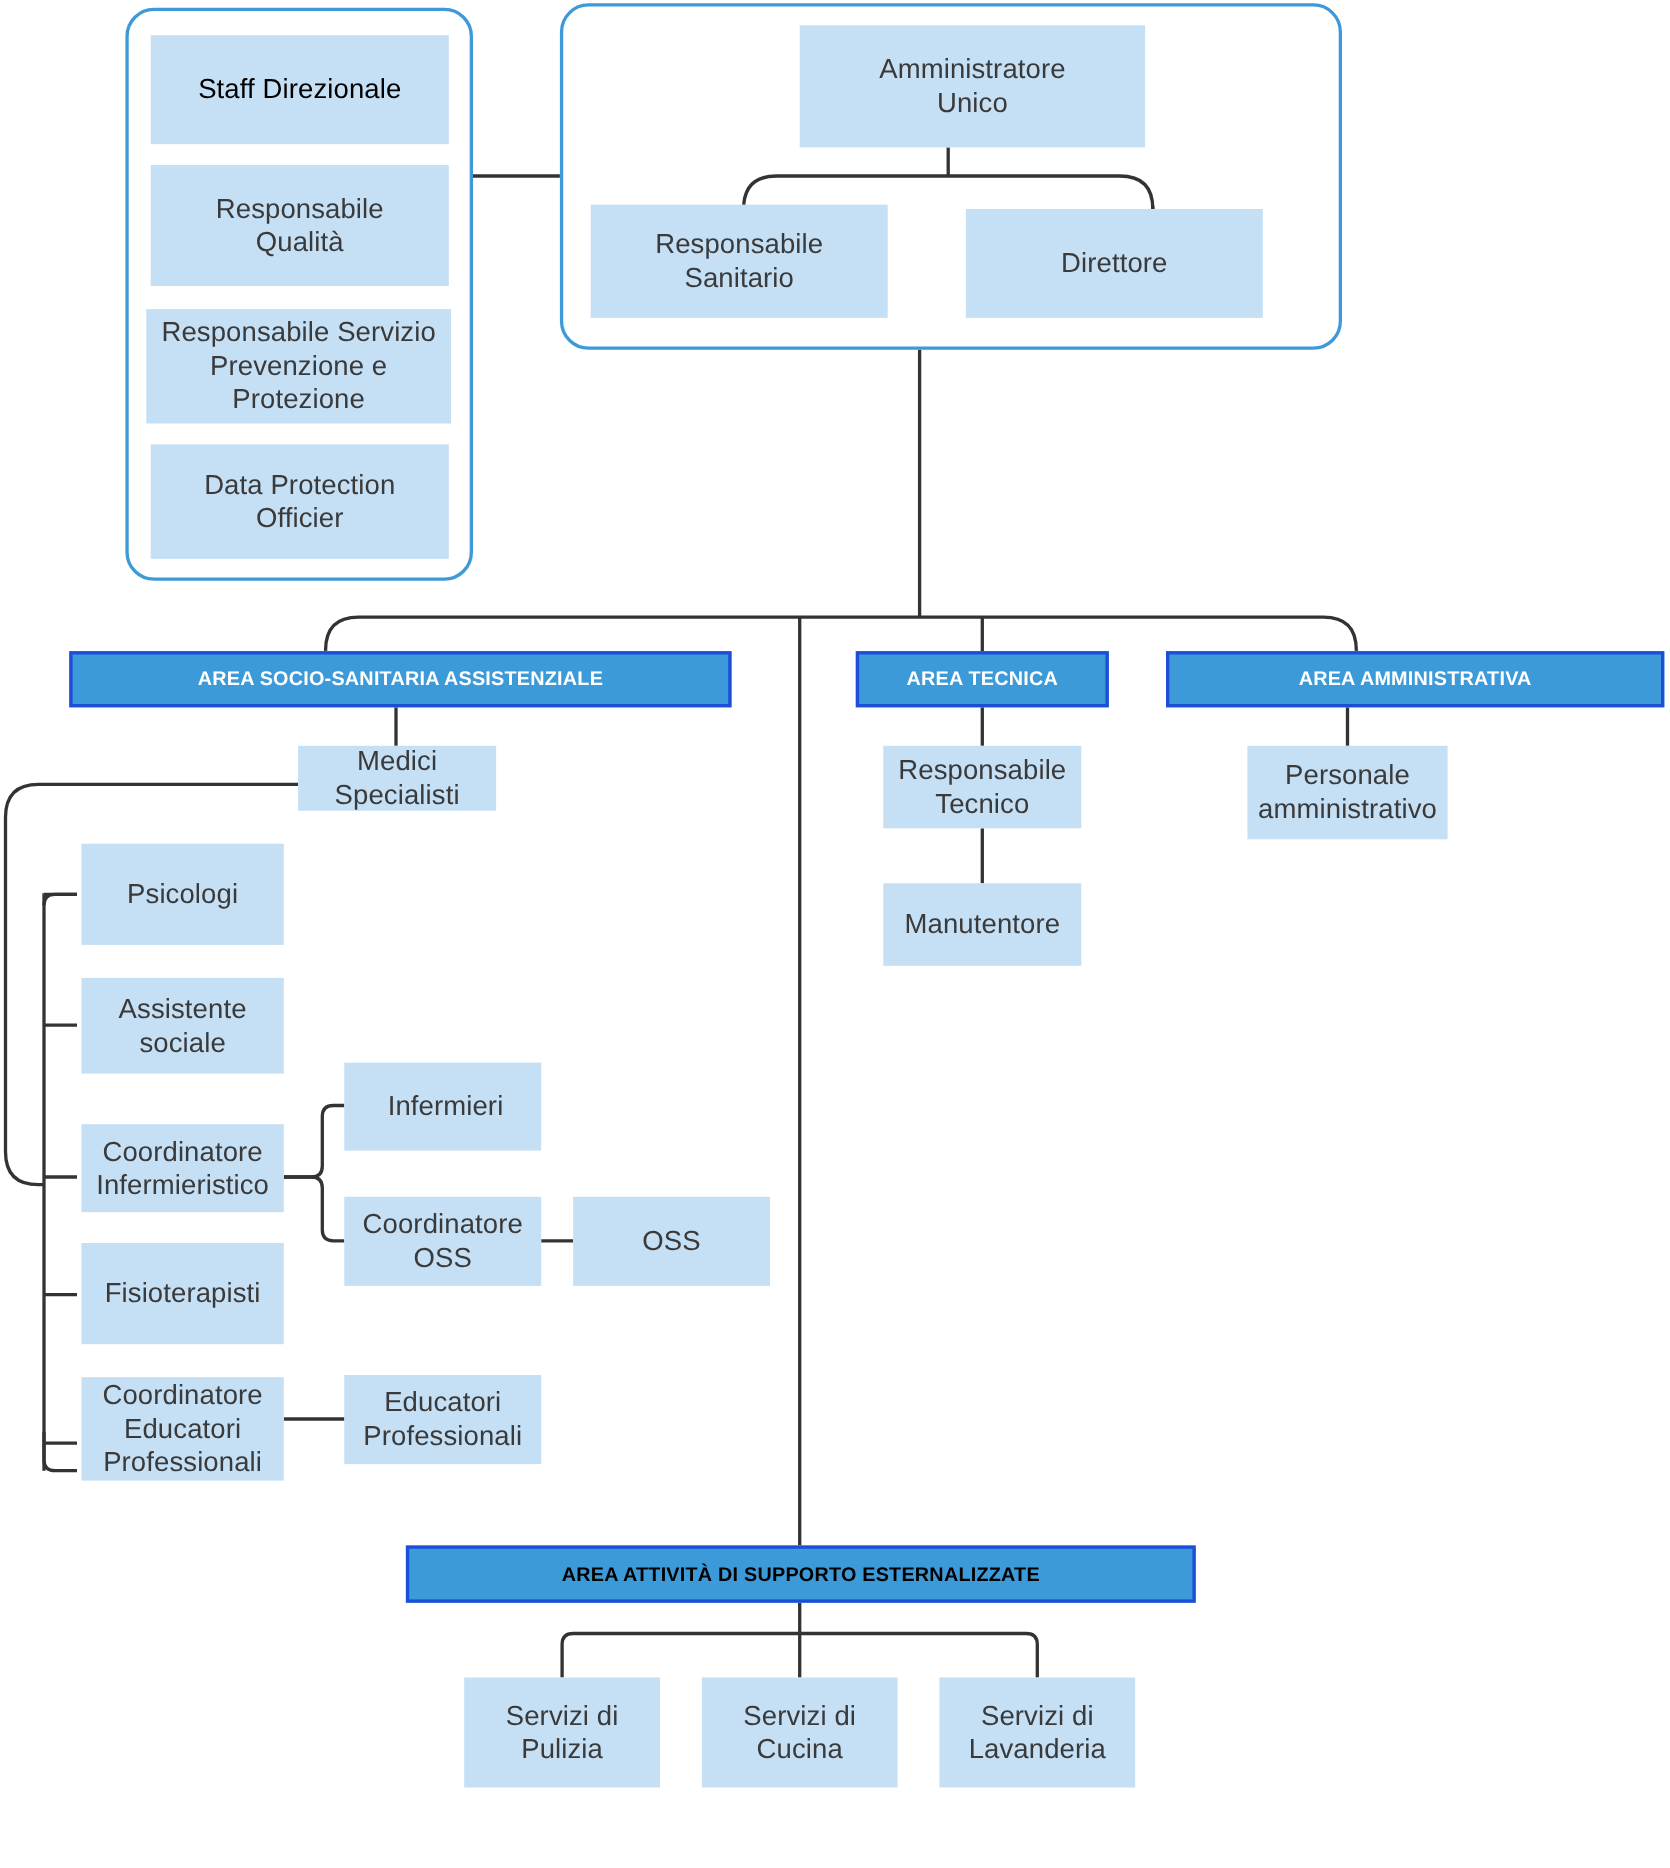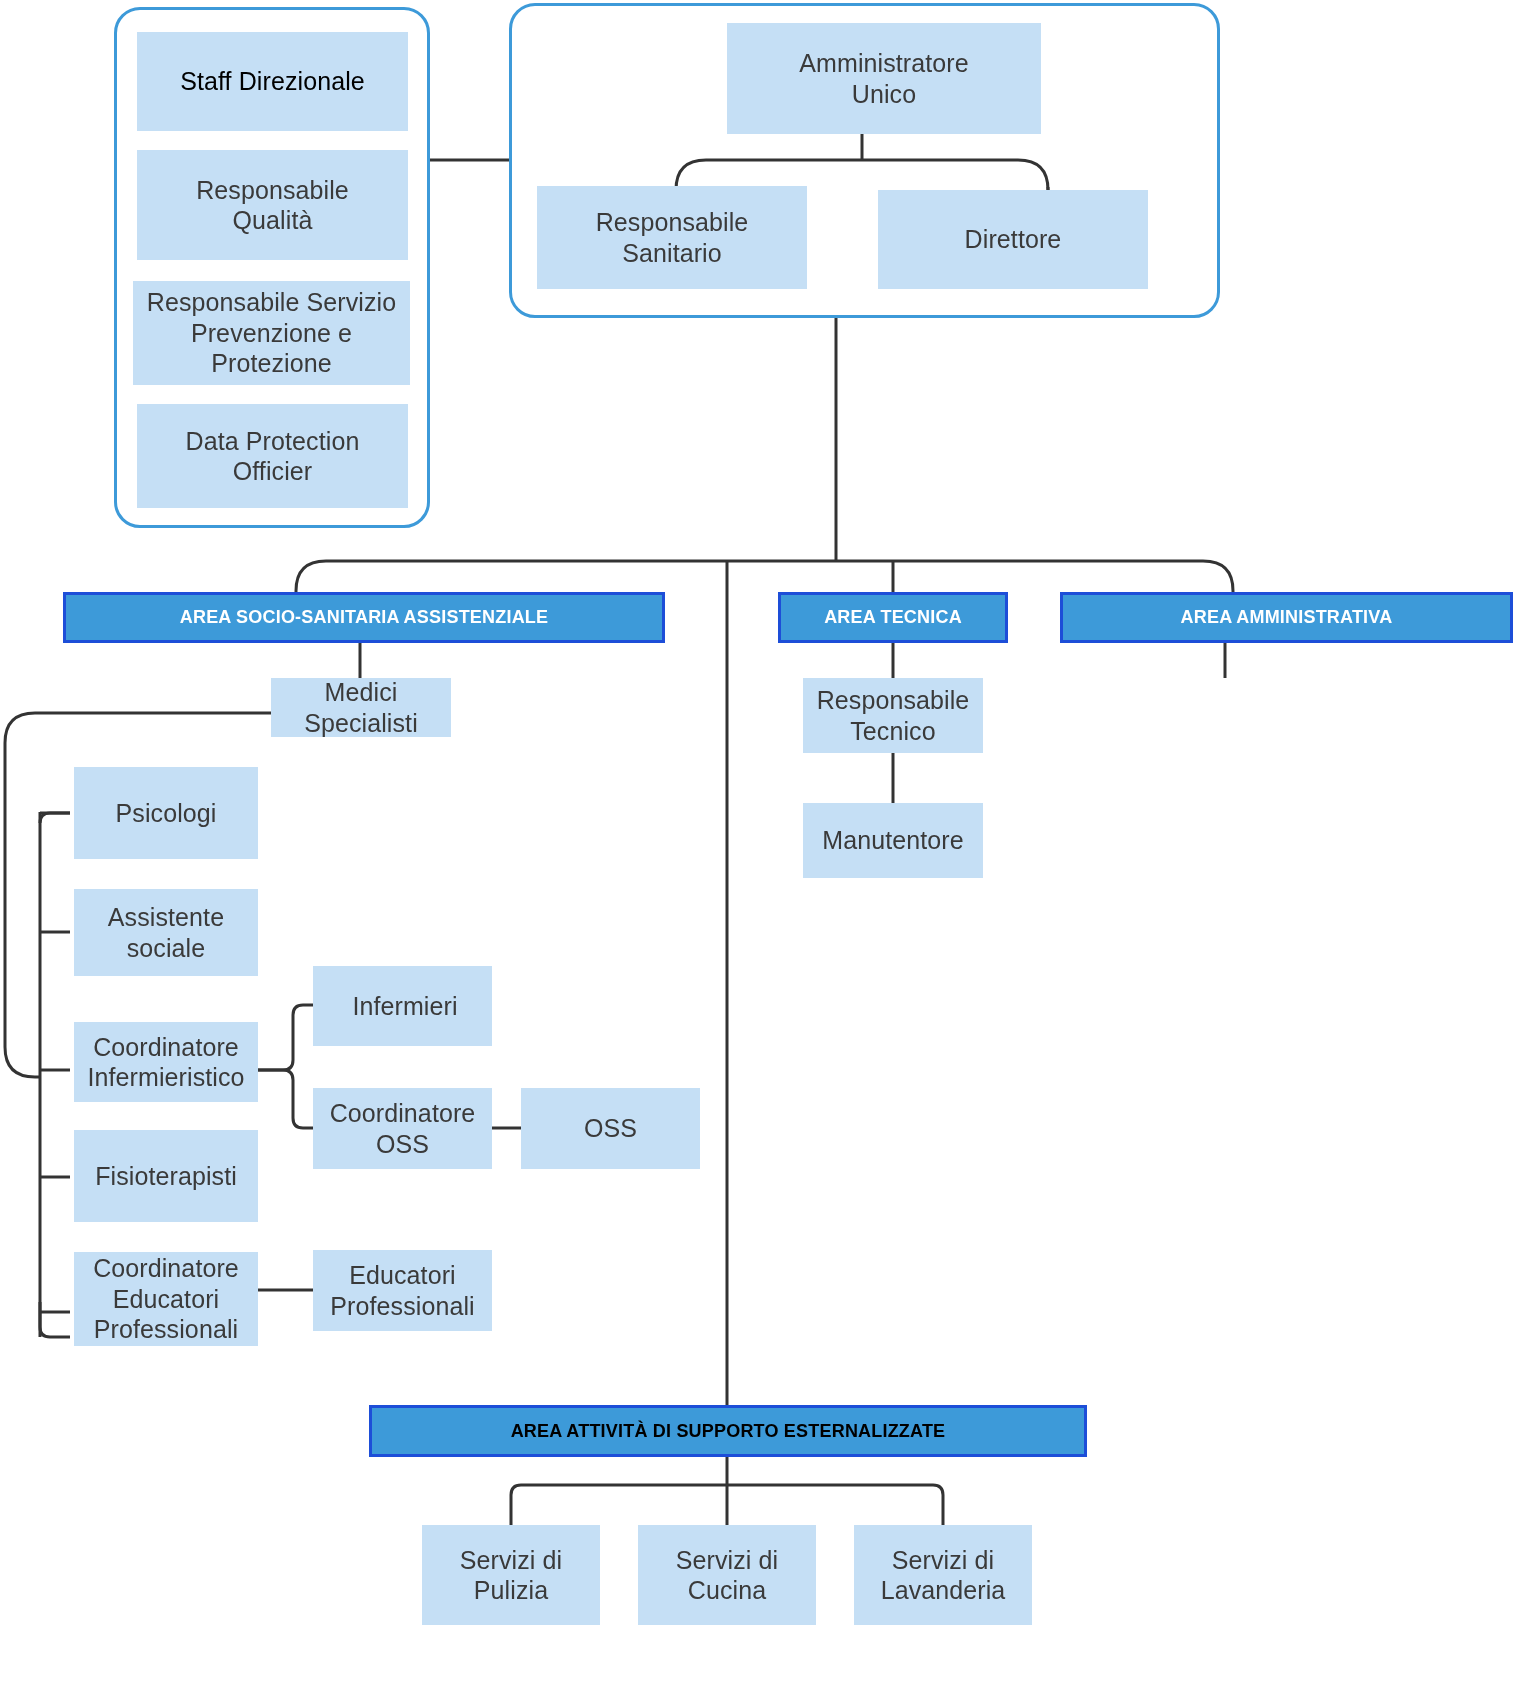--- a/index.html
+++ b/index.html
@@ -187,20 +187,22 @@
   <div class="node" style="left: 521px; top: 1088px; width: 179px; height: 81px; white-space: pre-line; background: rgb(197, 223, 245); color: rgb(58, 58, 58);">OSS</div>
 
   <div class="node" style="left: 313px; top: 1250px; width: 179px; height: 81px; white-space: pre-line; background: rgb(197, 223, 245); color: rgb(58, 58, 58);">Educatori
 Professionali</div>
 
   <div class="node" style="left: 803px; top: 678px; width: 180px; height: 75px; white-space: pre-line; background: rgb(197, 223, 245); color: rgb(58, 58, 58);">Responsabile
 Tecnico</div>
 
   <div class="node" style="left: 803px; top: 803px; width: 180px; height: 75px; white-space: pre-line; background: rgb(197, 223, 245); color: rgb(58, 58, 58);">Manutentore</div>
 
+  <div class="node" style="left: 1134px; top: 678px; width: 182px; height: 85px; white-space: pre-line; background: rgb(197, 223, 245); color: rgb(58, 58, 58);">Personale
+amministrativo</div>
 
   <div class="node" style="left: 422px; top: 1525px; width: 178px; height: 100px; white-space: pre-line; background: rgb(197, 223, 245); color: rgb(58, 58, 58);">Servizi di
 Pulizia</div>
 
   <div class="node" style="left: 638px; top: 1525px; width: 178px; height: 100px; white-space: pre-line; background: rgb(197, 223, 245); color: rgb(58, 58, 58);">Servizi di
 Cucina</div>
 
   <div class="node" style="left: 854px; top: 1525px; width: 178px; height: 100px; white-space: pre-line; background: rgb(197, 223, 245); color: rgb(58, 58, 58);">Servizi di
 Lavanderia</div>
 

